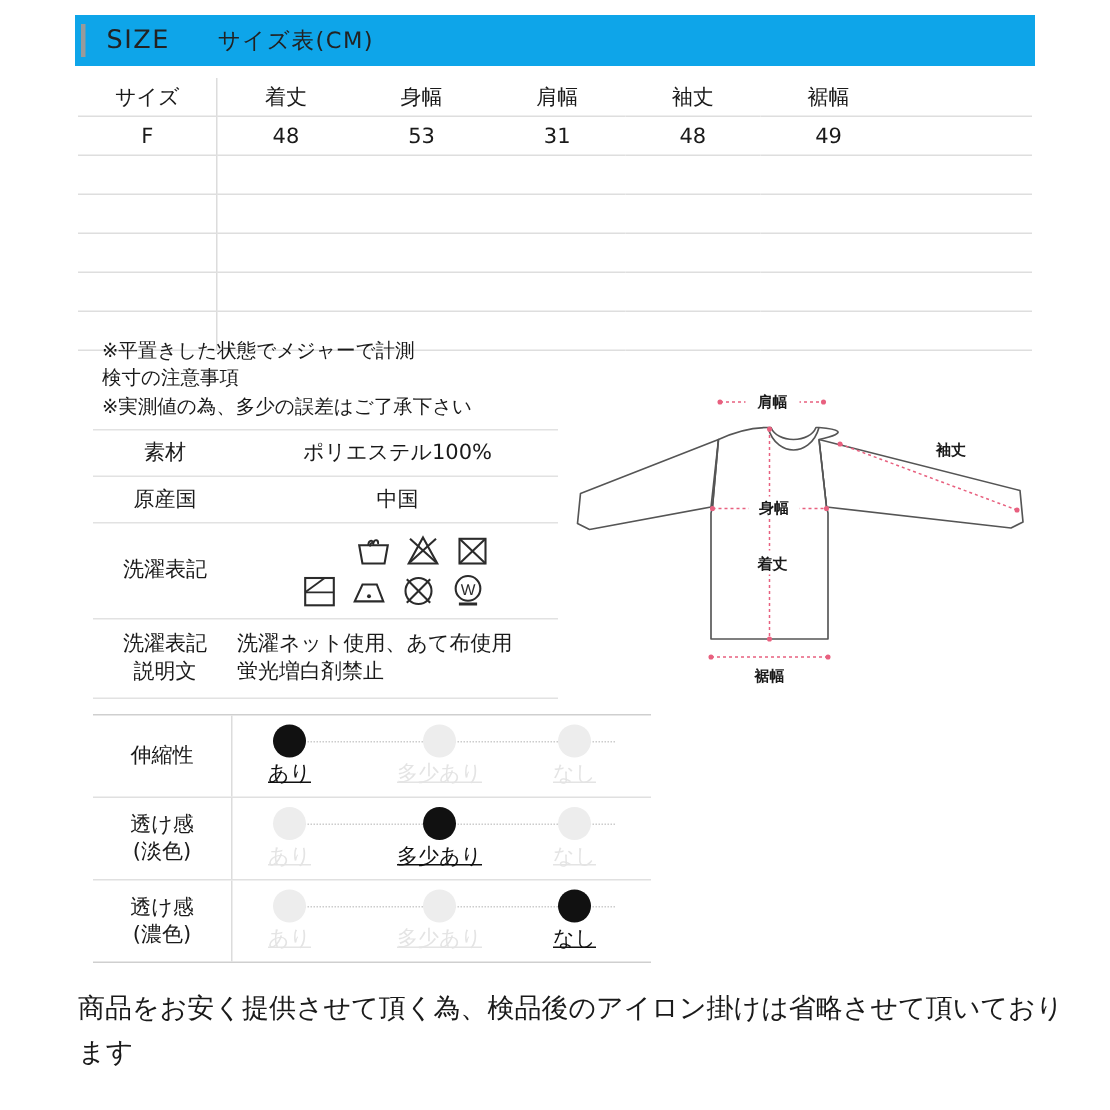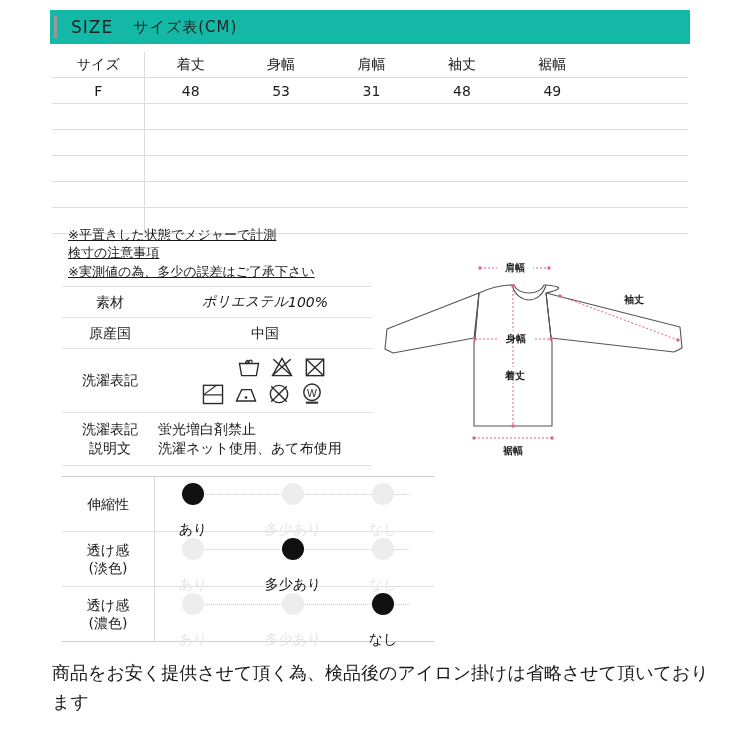--- a/index.html
+++ b/index.html
@@ -16,39 +16,39 @@
     overflow: hidden;
   }
 
   
   .header-band {
     position: absolute;
     left: 50px;
     top: 10px;
     width: 640px;
     height: 34px;
-    background: #14b8a6;
+    background: #0ea5e9;
     display: flex;
     align-items: center;
   }
   .header-bar {
     width: 3px;
     height: 22px;
     background: #9a9a9a;
     margin-left: 4px;
     margin-right: 14px;
   }
   .header-size {
     font-size: 17px;
     letter-spacing: 1px;
     color: #222;
   }
   .header-title {
     font-size: 15px;
-    margin-left: 20px;
+    margin-left: 32px;
     letter-spacing: 1px;
     color: #222;
   }
 
   
   .size-table {
     position: absolute;
     left: 52px;
     top: 52px;
     width: 636px;
@@ -82,21 +82,20 @@
     align-items: center;
     border-bottom: 1px solid #e2e2e2;
     min-height: 30px;
   }
   .spec-row.note {
     display: block;
     padding: 4px 0 5px 6px;
     line-height: 1.42;
     font-size: 13px;
     border-bottom: 1px solid #e2e2e2;
-    text-decoration: underline;
   }
   .spec-label {
     width: 96px;
     text-align: center;
     font-size: 14px;
     flex: 0 0 96px;
     line-height: 1.35;
   }
   .spec-val {
     flex: 1;
@@ -104,21 +103,20 @@
     font-size: 14px;
     line-height: 1.4;
   }
   .spec-val.left { text-align: left; }
   .spec-mat {
     flex: 1;
     display: flex;
     align-items: center;
     justify-content: center;
     font-size: 14px;
-    font-style: italic;
   }
   .spec-row.care { min-height: 58px; }
   .spec-row.caretxt { min-height: 52px; }
 
   
   .care-wrap {
     flex: 1;
     padding: 5px 0 5px 0;
   }
   .care-line {
@@ -179,23 +177,24 @@
   .ind-dot {
     width: 22px;
     height: 22px;
     border-radius: 50%;
     background: #ededed;
     margin: 0 auto;
   }
   .ind-opt.on .ind-dot { background: #111111; }
   .ind-txt {
     font-size: 14px;
-    margin-top: 16px;
+    margin-top: 2px;
     color: #e4e4e4;
     white-space: nowrap;
+    text-decoration: underline;
   }
   .ind-opt.on .ind-txt { color: #111111; }
 
   
   .diagram {
     position: absolute;
     left: 382px;
     top: 252px;
     width: 318px;
     height: 212px;
@@ -360,22 +359,22 @@
       </div>
     </div>
   </div>
 
   <div class="spec-row caretxt">
     <div class="spec-label">
       <div>洗濯表記</div>
       <div>説明文</div>
     </div>
     <div class="spec-val left">
+      <div>洗濯ネット使用、あて布使用</div>
       <div>蛍光増白剤禁止</div>
-      <div>洗濯ネット使用、あて布使用</div>
     </div>
   </div>
 </div>
 
 <div class="ind-block">
 
   <div class="ind-row">
     <div class="ind-label">
       <div>
         <div>伸縮性</div>

